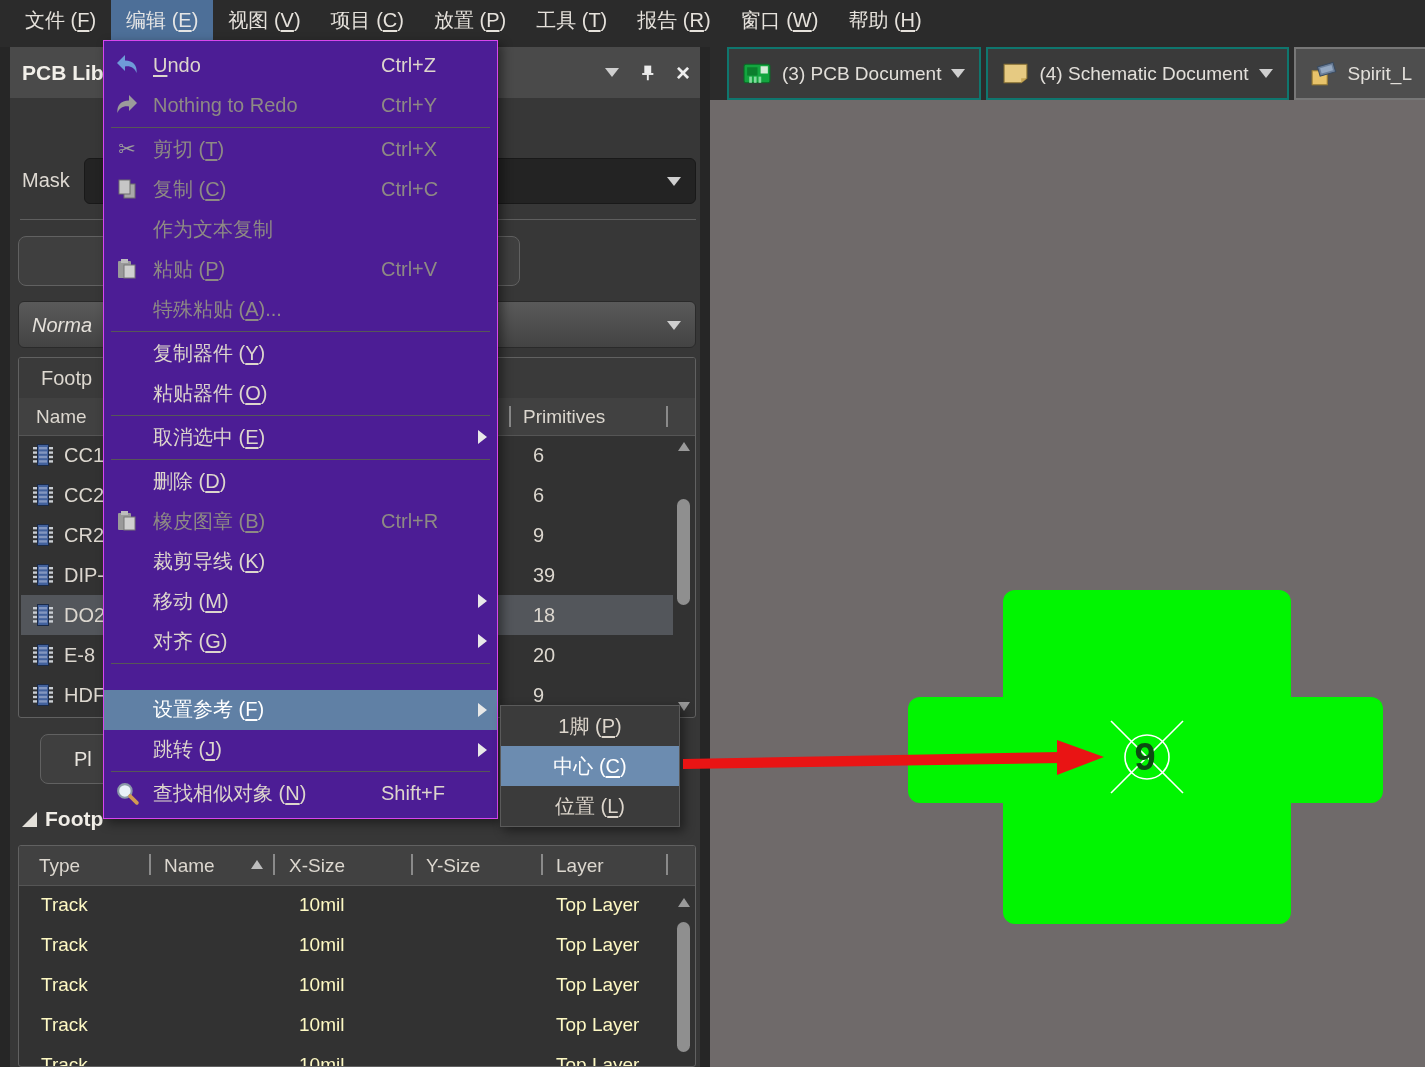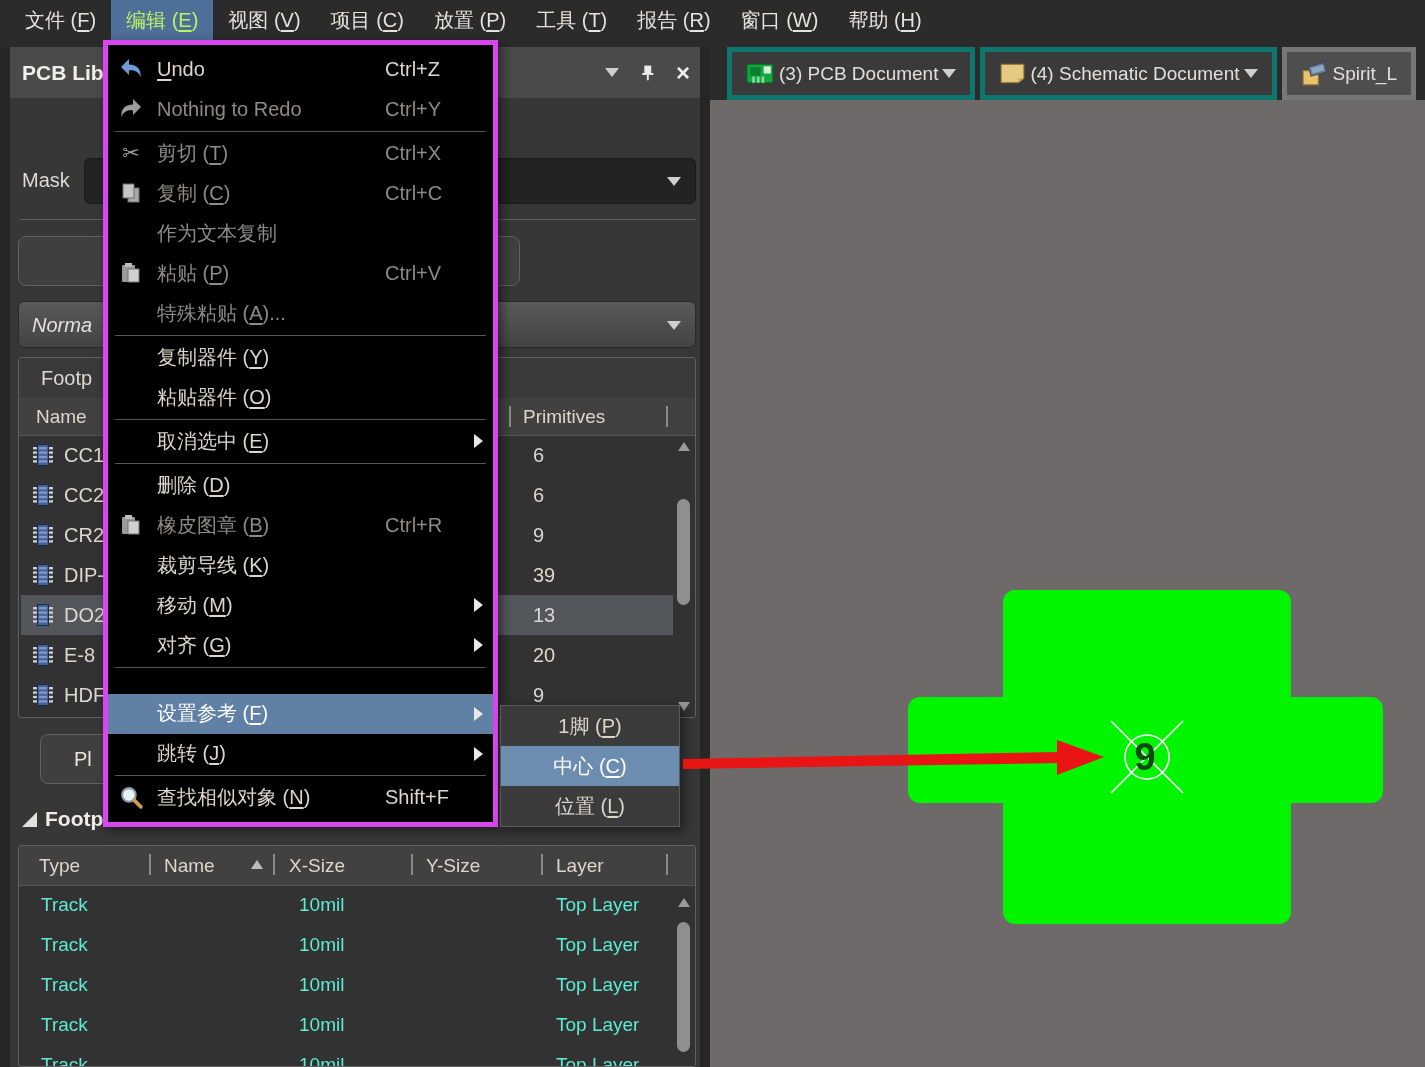--- a/index.html
+++ b/index.html
@@ -6,27 +6,27 @@
   #root{position:relative;width:1425px;height:1067px;overflow:hidden;background:#2b2b2b;
         font-family:"Liberation Sans","DejaVu Sans",sans-serif;color:#d9d4cc;
         -webkit-font-smoothing:antialiased;}
   .abs{position:absolute;}
   u{text-decoration:underline;text-underline-offset:3px;}
 
   
   #menubar{position:absolute;left:0;top:0;width:1425px;height:40px;background:#2b2b2b;
            display:flex;align-items:stretch;padding-left:10px;font-size:20px;color:#e6e2dc;}
   .mb-item{display:flex;align-items:center;padding:0 15px;cursor:default;white-space:nowrap;}
-  .mb-item.active{background:#4d6f98;color:#bef264;align-items:center;}
+  .mb-item.active{background:#4d6f98;color:#e5e5e5;align-items:center;}
 
   
   #tabbar{position:absolute;left:710px;top:47px;width:715px;height:53px;display:flex;
           gap:5px;padding-left:17px;box-sizing:border-box;}
-  .doc-tab{display:flex;align-items:center;background:#3a3a3a;border:5px solid #0f766e;
-           padding:0 14px;font-size:19px;color:#e2dfda;white-space:nowrap;gap:4px;}
+  .doc-tab{display:flex;align-items:center;background:#3a3a3a;border:2px solid #0f766e;
+           padding:0 14px;font-size:19px;color:#e2dfda;white-space:nowrap;gap:10px;}
   .doc-tab.active{background:#4e4e4e;border-color:#777;}
   .tri-down{width:0;height:0;border-left:7px solid transparent;border-right:7px solid transparent;
             border-top:9px solid #cfcfcf;}
 
   
   #panel{position:absolute;left:0;top:47px;width:710px;height:1020px;background:#262626;}
   #panel .body{position:absolute;left:10px;top:0;width:690px;height:1020px;background:#373737;}
   .panel-header{position:absolute;left:0;top:0;width:690px;height:51px;background:#4a4a4a;
                 display:flex;align-items:center;}
   .panel-title{font-weight:bold;font-size:21px;color:#f2efe9;margin-left:12px;}
@@ -59,40 +59,40 @@
   .vline{position:absolute;top:8px;width:2px;height:21px;background:#8a8a8a;}
   .sort-up{position:absolute;top:14px;width:0;height:0;border-left:6px solid transparent;
            border-right:6px solid transparent;border-bottom:9px solid #bcbcbc;}
 
   .fp-row{position:relative;height:40px;width:652px;display:flex;align-items:center;font-size:20px;color:#dcd7cf;}
   .fp-row.selected{background:#53565b;}
   .fp-row .fp-icon{margin-left:9px;width:26px;height:26px;flex:none;}
   .fp-row .fp-name{margin-left:8px;white-space:nowrap;}
   .fp-row .fp-count{position:absolute;left:512px;}
 
-  .tr-row{position:relative;height:40px;width:652px;font-size:19px;color:#5eead4;text-align:right;}
+  .tr-row{position:relative;height:40px;width:652px;font-size:19px;color:#fef9c3;text-align:right;}
   .tr-row span{position:absolute;top:50%;transform:translateY(-50%);white-space:nowrap;}
 
   .sb{position:absolute;width:18px;}
   .sb .sb-up,.sb .sb-dn{position:absolute;left:3px;width:0;height:0;
        border-left:6px solid transparent;border-right:6px solid transparent;}
   .sb .sb-up{border-bottom:9px solid #9a9a9a;}
   .sb .sb-dn{border-top:9px solid #9a9a9a;}
   .sb .sb-thumb{position:absolute;left:2px;width:13px;background:#8f8f8f;border-radius:7px;}
 
   .section-head{position:absolute;display:flex;align-items:center;gap:8px;}
   .section-head b{font-size:21px;color:#f0ede7;}
 
   
   #canvas{position:absolute;left:710px;top:100px;width:715px;height:967px;background:#6f6a6a;}
   .pad-rect{position:absolute;border-radius:12px;}
 
   
-  #edit-menu{position:absolute;left:103px;top:40px;width:395px;background:#000000;
-             border:5px solid #d946ef;box-sizing:border-box;padding:4px 0;
+  #edit-menu{position:absolute;left:103px;top:40px;width:395px;background:#4c1d95;
+             border:1px solid #d946ef;box-sizing:border-box;padding:4px 0;
              box-shadow:4px 4px 10px rgba(0,0,0,.45);font-size:20px;}
   .menu-item{position:relative;height:40px;display:flex;align-items:center;color:#ddd6cc;}
   .menu-item .mi-icon{width:46px;flex:none;display:flex;justify-content:center;align-items:center;}
   .menu-item .mi-label{margin-left:3px;white-space:nowrap;}
   .menu-item .mi-shortcut{position:absolute;left:277px;white-space:nowrap;}
   .menu-item.disabled{color:#8e8a84;}
   .menu-item.highlighted{background:#6080a5;color:#ffffff;margin-top:26px;}
   .mi-arrow{position:absolute;right:10px;width:0;height:0;border-top:7px solid transparent;
             border-bottom:7px solid transparent;border-left:9px solid #e8e8e8;}
   .menu-sep{height:1px;background:#575757;margin:1.5px 7px;}
@@ -324,21 +324,21 @@
                   <rect x="7.5" y="2.5" width="11" height="21" fill="#42619c" stroke="#1b2a47"></rect>
                   <g fill="#8296c0">
                     <rect x="9" y="5" width="8" height="2.4"></rect>
                     <rect x="9" y="9.4" width="8" height="2.4"></rect>
                     <rect x="9" y="13.8" width="8" height="2.4"></rect>
                     <rect x="9" y="18.2" width="8" height="2.4"></rect>
                   </g>
                 </svg>
               </span>
               <span class="fp-name">DO2</span>
-              <span class="fp-count">13</span>
+              <span class="fp-count">18</span>
             </div>
             <div class="fp-row">
               <span class="fp-icon">
                 <svg width="26" height="26" viewBox="0 0 26 26">
                   <g fill="#c9cdd2">
                     <rect x="3" y="5" width="4.5" height="2.4"></rect>
                     <rect x="3" y="9.4" width="4.5" height="2.4"></rect>
                     <rect x="3" y="13.8" width="4.5" height="2.4"></rect>
                     <rect x="3" y="18.2" width="4.5" height="2.4"></rect>
                     <rect x="18.5" y="5" width="4.5" height="2.4"></rect>

